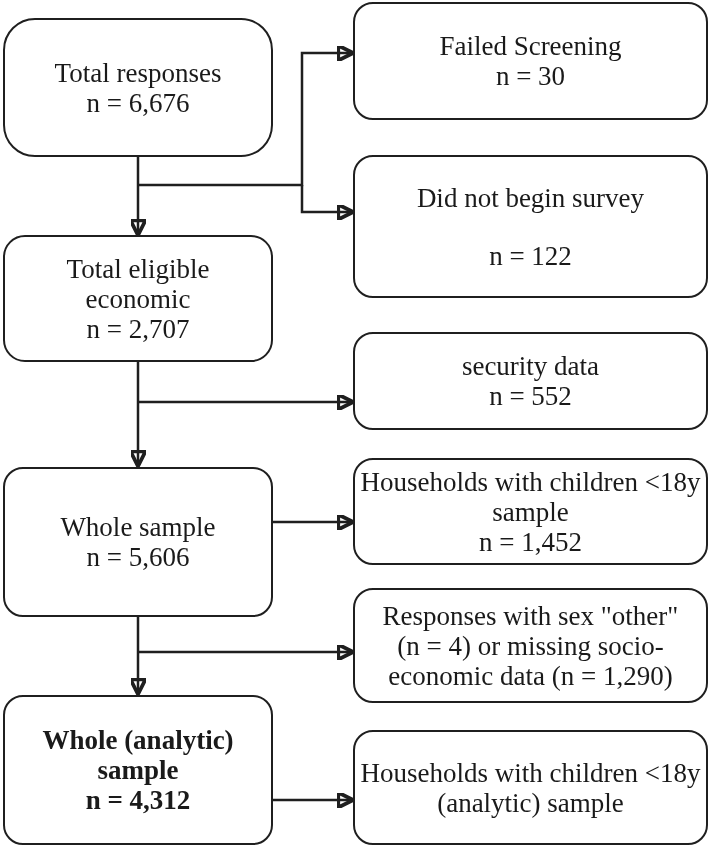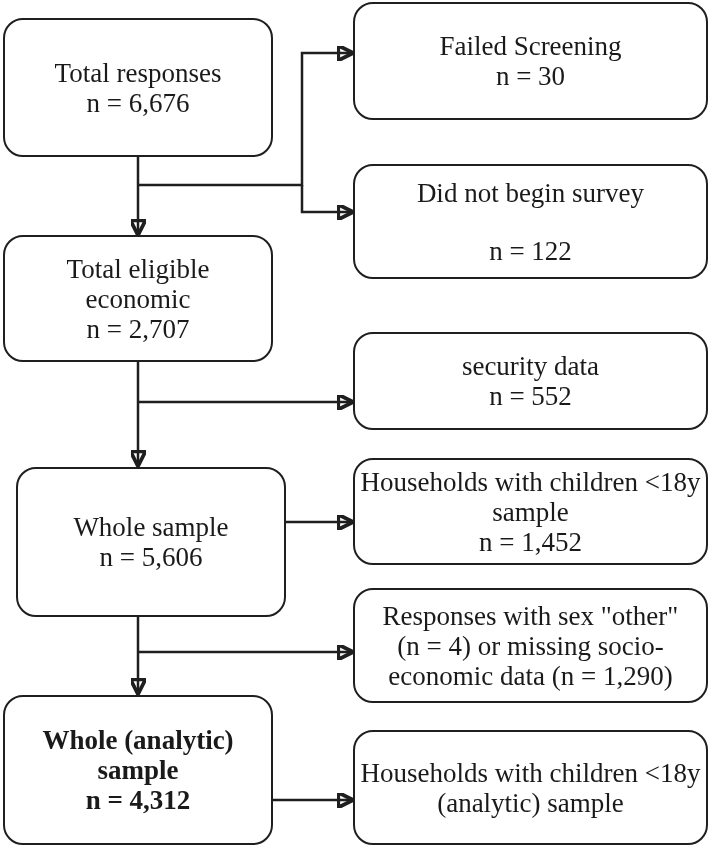--- a/index.html
+++ b/index.html
@@ -61,48 +61,48 @@
     <path d="M138,185 H302 V53 H351" marker-end="url(#arrowhead)"></path>
     <path d="M302,185 V212 H351" marker-end="url(#arrowhead)"></path>
     <path d="M138,362 V464" marker-end="url(#arrowhead)"></path>
     <path d="M138,402 H351" marker-end="url(#arrowhead)"></path>
     <path d="M272,522 H351" marker-end="url(#arrowhead)"></path>
     <path d="M138,617 V692" marker-end="url(#arrowhead)"></path>
     <path d="M138,652 H351" marker-end="url(#arrowhead)"></path>
     <path d="M272,800 H351" marker-end="url(#arrowhead)"></path>
   </svg>
 
-  <div class="box" style="left:3px; top:18px; width:270px; height:139px;">
+  <div class="box" style="left:3px; top:18px; width:270px; height:139px;border-radius:32px;">
     <div class="line">Total responses</div>
     <div class="line">n = 6,676</div>
   </div>
 
-  <div class="box" style="left:3px; top:235px; width:270px; height:127px;">
+  <div class="box" style="left:3px; top:235px; width:270px; height:127px;border-radius:22px;">
     <div class="line">Total eligible</div>
     <div class="line">economic</div>
     <div class="line">n = 2,707</div>
   </div>
 
-  <div class="box" style="left:16px; top:467px; width:270px; height:150px;">
+  <div class="box" style="left:3px; top:467px; width:270px; height:150px;">
     <div class="line">Whole sample</div>
     <div class="line">n = 5,606</div>
   </div>
 
   <div class="box" style="left:3px; top:695px; width:270px; height:150px;font-weight:bold;">
     <div class="line">Whole (analytic)</div>
     <div class="line">sample</div>
     <div class="line">n = 4,312</div>
   </div>
 
   <div class="box" style="left:353px; top:2px; width:355px; height:118px;">
     <div class="line">Failed Screening</div>
     <div class="line">n = 30</div>
   </div>
 
-  <div class="box" style="left:353px; top:164px; width:355px; height:115px;gap:28px;">
+  <div class="box" style="left:353px; top:155px; width:355px; height:143px;gap:28px;">
     <div class="line">Did not begin survey</div>
     <div class="line">n = 122</div>
   </div>
 
   <div class="box" style="left:353px; top:332px; width:355px; height:98px;">
     <div class="line">security data</div>
     <div class="line">n = 552</div>
   </div>
 
   <div class="box" style="left:353px; top:458px; width:355px; height:107px;">

